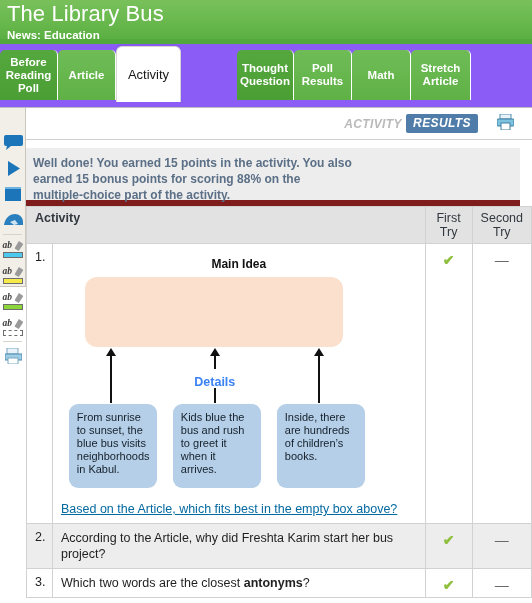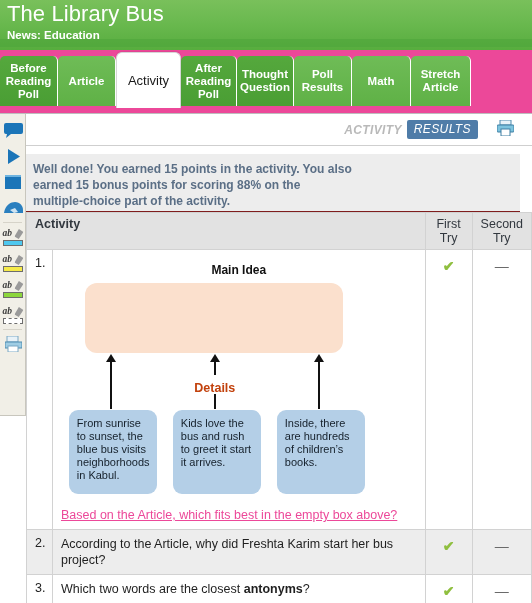--- a/index.html
+++ b/index.html
@@ -7,21 +7,21 @@
     margin: 0; padding: 0;
     width: 532px; height: 603px;
     overflow: hidden;
     background: #ffffff;
     font-family: "Liberation Sans", sans-serif;
   }
 
   
   #header {
     position: relative;
-    width: 532px; height: 50px;
+    width: 532px; height: 44px;
     background: linear-gradient(to bottom, #79c05b 0%, #6ab94f 45%, #57ad3e 100%);
     overflow: hidden;
   }
   #header-title {
     position: absolute;
     left: 7px; top: 1px;
     font-size: 22px;
     color: #ffffff;
     letter-spacing: .1px;
     font-weight: 400;
@@ -38,21 +38,21 @@
     left: 0; top: 39px;
     width: 532px; height: 8px;
     background: #4ca43a;
     opacity: .55;
   }
 
   
   #tabbar {
     position: relative;
     width: 532px; height: 64px;
-    background: #ec4899;
+    background: #8b5cf6;
     border-bottom: 1px solid #bdbdbd;
   }
   .tab {
     position: absolute;
     top: 6px;
     height: 50px;
     border-radius: 5px 5px 0 0;
     display: flex;
     align-items: center;
     justify-content: center;
@@ -87,25 +87,25 @@
     width: 532px;
     height: 492px;
     background: #ffffff;
   }
 
   
   #toolbar {
     position: absolute;
     left: 0; top: 0;
     width: 26px;
-    height: 302px;
+    height: 179px;
     background: #f1efe7;
     border-right: 1px solid #c8c6bd;
     border-bottom: 1px solid #c8c6bd;
-    padding-top: 3px;
+    padding-top: 21px;
   }
   .tool {
     width: 26px; height: 26px;
     display: flex;
     align-items: center;
     justify-content: center;
     cursor: pointer;
   }
   .tool-sep {
     height: 1px; background: #d6d3c9;
@@ -154,38 +154,38 @@
     position: absolute; right: 130px; top: 9px;
     font-size: 12px; font-style: italic; font-weight: bold;
     color: #b9b9b9; letter-spacing: .4px;
     cursor: pointer;
   }
   #mode-results {
     position: absolute; right: 54px; top: 6px;
     padding: 2px 7px 3px 7px;
     background: #4f7ca8;
     color: #ffffff;
-    font-size: 12px; font-weight: normal;
+    font-size: 12px; font-weight: bold;
     font-style: italic;
     letter-spacing: .4px;
     border-radius: 2px;
     cursor: pointer;
   }
   #print-btn {
     position: absolute; right: 18px; top: 6px;
     cursor: pointer;
   }
 
   
   #score-banner {
     position: relative;
     margin: 8px 12px 0 0;
     height: 58px;
     background: #ededed;
-    border-bottom: 1px solid #7f1d1d;
+    border-bottom: 6px solid #7f1d1d;
   }
   #score-text {
     position: absolute;
     left: 7px; top: 7px;
     width: 320px;
     font-size: 12px;
     font-weight: bold;
     line-height: 16px;
     color: #5b6f86;
   }
@@ -220,21 +220,21 @@
   }
   td.num { width: 26px; text-align: left; font-size: 12.5px; color: #222; padding: 6px 0 6px 8px; }
   td.qtext { font-size: 12.5px; color: #1f1f1f; padding: 6px 8px; line-height: 16px; }
   td.mark { width: 47px; text-align: center; padding-top: 7px; }
   tr.shade td { background: #ededed; }
   tr.plain td { background: #ffffff; }
   .check { color: #8fbf3f; font-size: 14px; font-weight: bold; }
   .dash  { color: #6a6a6a; font-size: 14px; }
   .qlink {
     text-decoration: underline;
-    color: #ec4899;
+    color: #0369a1;
     cursor: pointer;
   }
   .bold-word { font-weight: bold; }
 
   
   #diagram {
     position: relative;
     width: 340px;
     height: 245px;
     margin: 2px auto 4px auto;
@@ -254,21 +254,21 @@
     background: #fbe0cd;
     border-radius: 12px;
   }
   #details-label {
     position: absolute;
     left: 106px; top: 122px;
     width: 80px;
     text-align: center;
     font-size: 12.5px;
     font-weight: bold;
-    color: #c2410c;
+    color: #3b82f6;
   }
   .arrow {
     position: absolute;
     width: 2px;
     background: #111;
   }
   .arrow::before {
     content: "";
     position: absolute;
     left: -4px; top: -7px;
@@ -303,21 +303,20 @@
 <div id="header">
   <div id="header-title">The Library Bus</div>
   <div id="header-subtitle">News: Education</div>
   <div id="header-band"></div>
 </div>
 
 <div id="tabbar">
   <div class="tab" style="left:0px;   width:58px;">Before Reading Poll</div>
   <div class="tab alt" style="left:58px;  width:58px;">Article</div>
   <div class="tab active" style="left:116px; width:65px;">Activity</div>
-  <div class="tab" style="left:181px; width:56px;">After Reading Poll</div>
   <div class="tab alt" style="left:294px; width:58px;">Poll Results</div>
   <div class="tab" style="left:237px; width:57px;">Thought Question</div>
   <div class="tab alt" style="left:411px; width:60px;">Stretch Article</div>
   <div class="tab alt" style="left:352px; width:59px;">Math</div>
 </div>
 
 <div id="body-area">
 
   <div id="toolbar">
     <div class="tool">
@@ -417,21 +416,21 @@
               <div id="main-idea-label">Main Idea</div>
               <div id="main-idea-box"></div>
 
               <div class="arrow a1"></div>
               <div class="arrow a2"></div>
               <div id="details-label">Details</div>
               <div class="arrow a2b"></div>
               <div class="arrow a3"></div>
 
               <div class="detail-box d1">From sunrise to sunset, the blue bus visits neighborhoods in Kabul.</div>
-              <div class="detail-box d2">Kids love the bus and rush to greet it start it arrives.</div>
+              <div class="detail-box d2">Kids blue the bus and rush to greet it when it arrives.</div>
               <div class="detail-box d3">Inside, there are hundreds of children’s books.</div>
             </div>
 
             <div class="qlink">Based on the Article, which fits best in the empty box above?</div>
           </td>
           <td class="mark">
             <span class="check">✔</span>
           </td>
           <td class="mark">
             <span class="dash">—</span>

